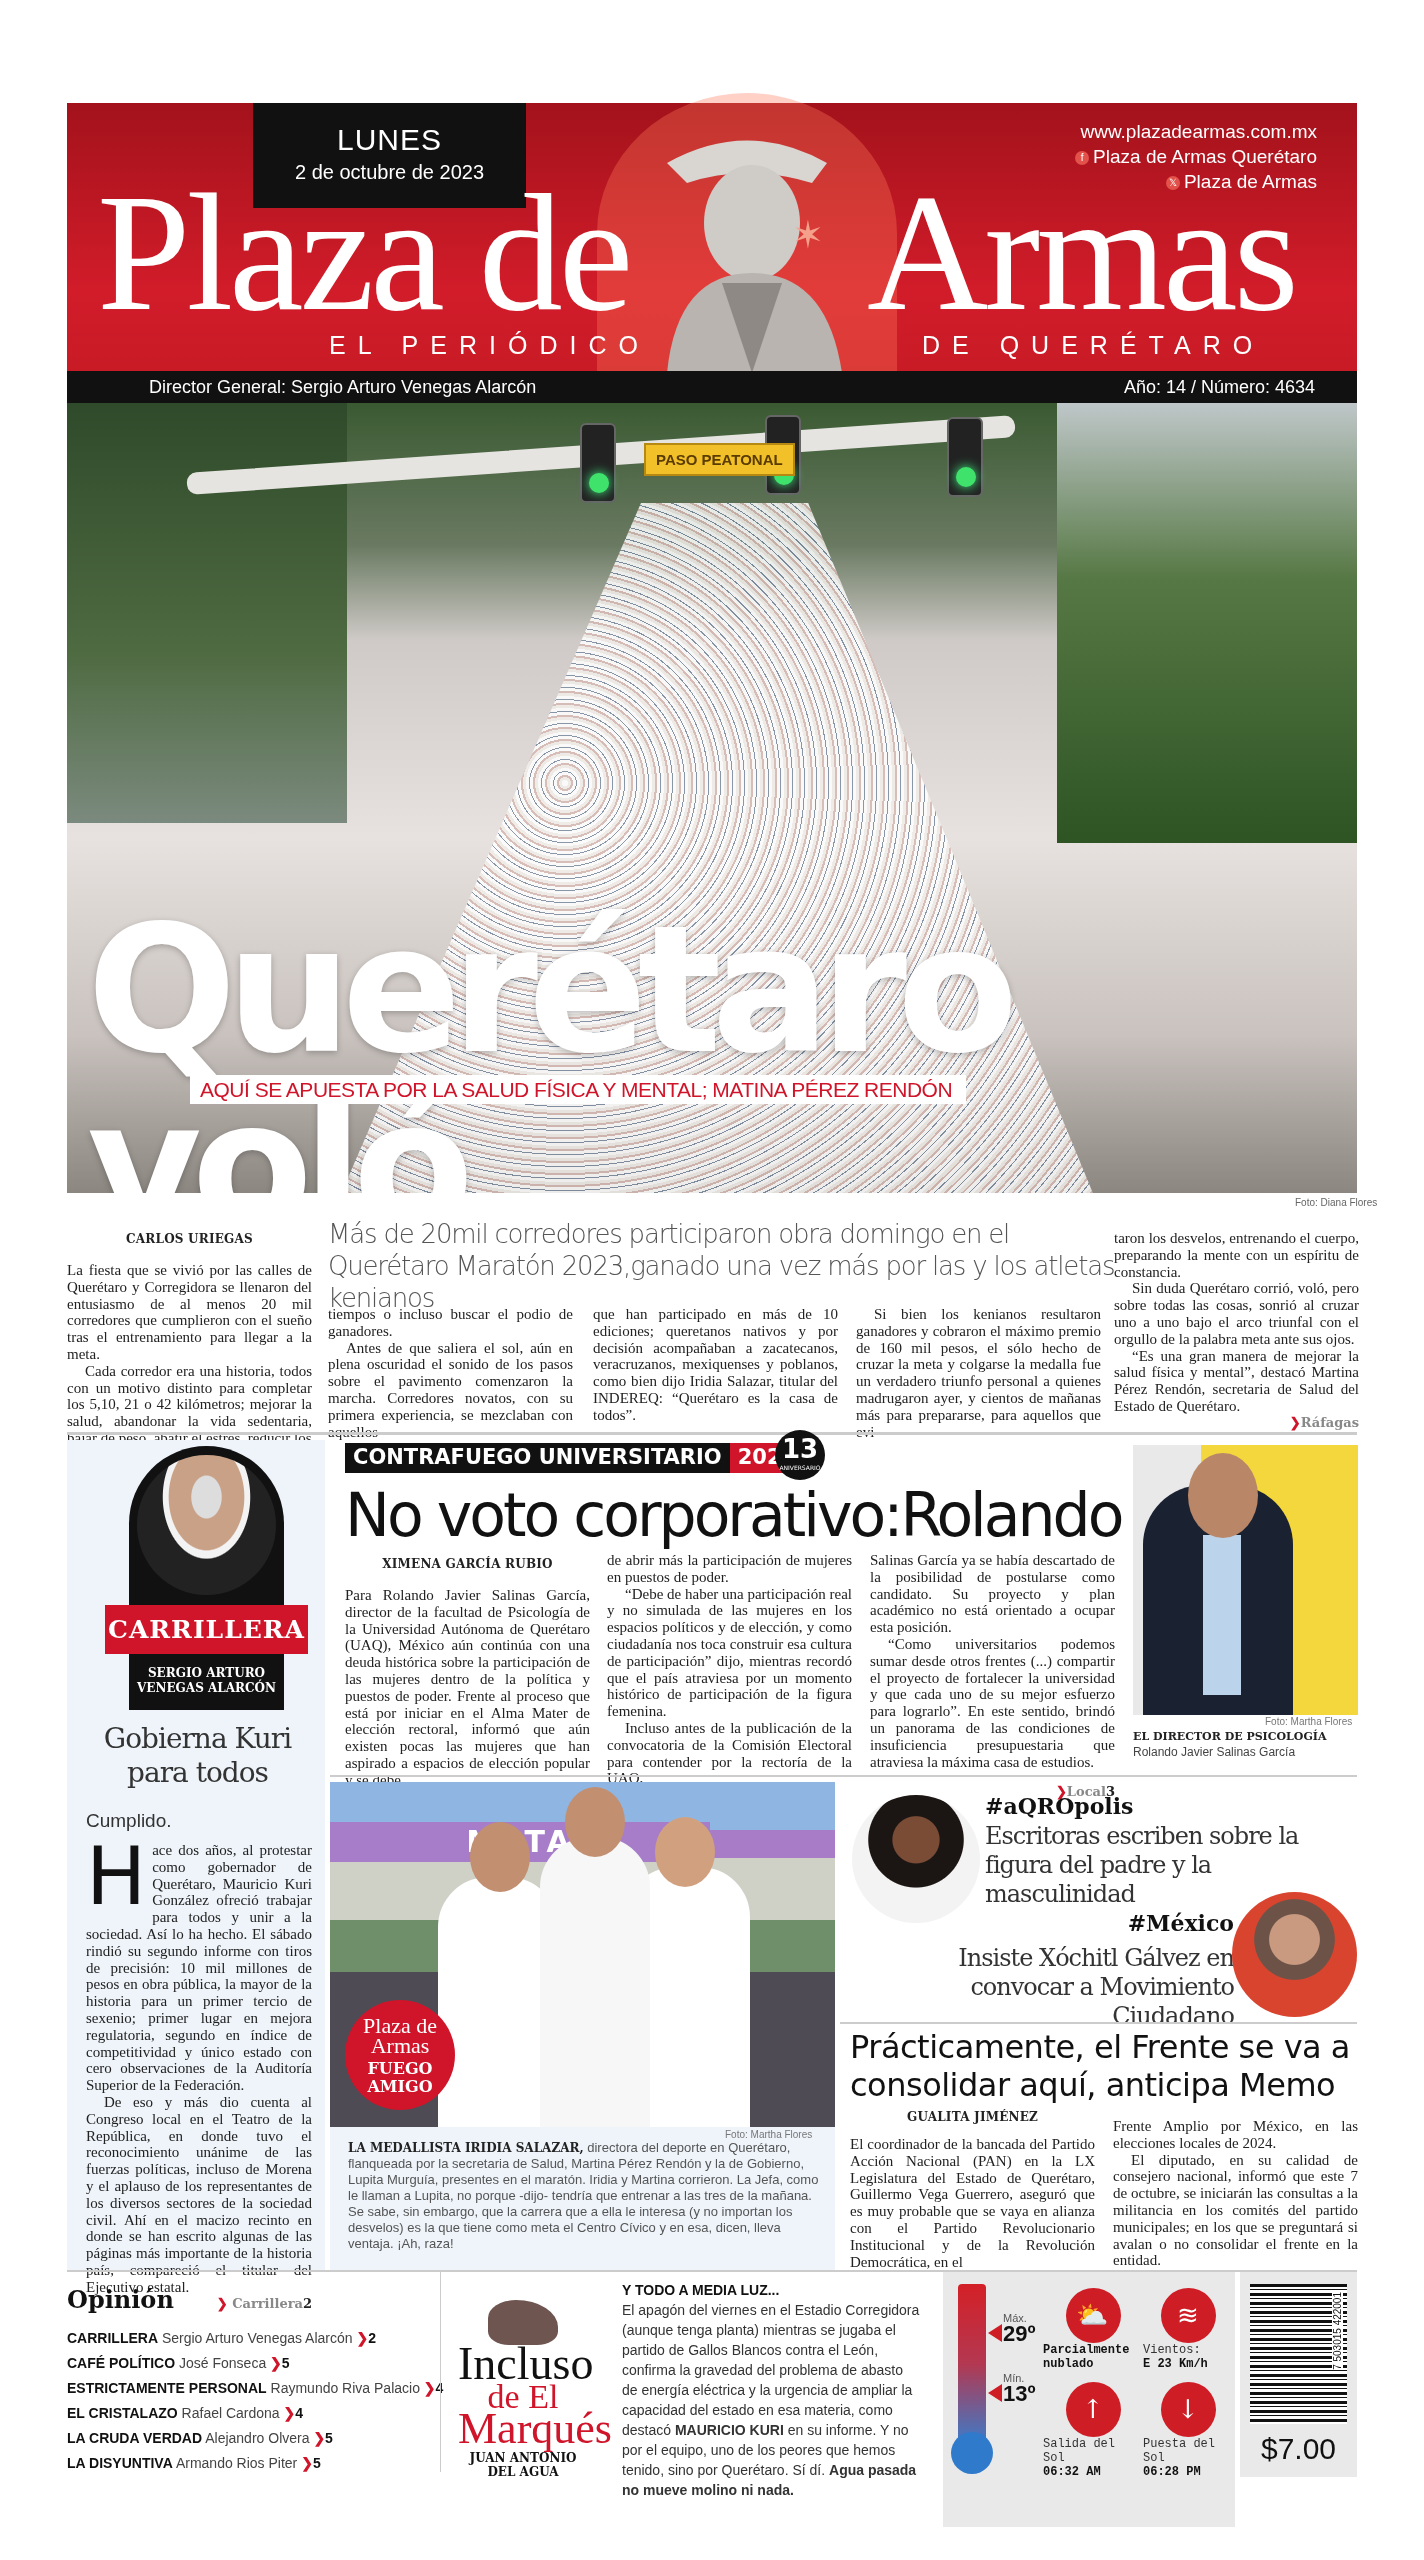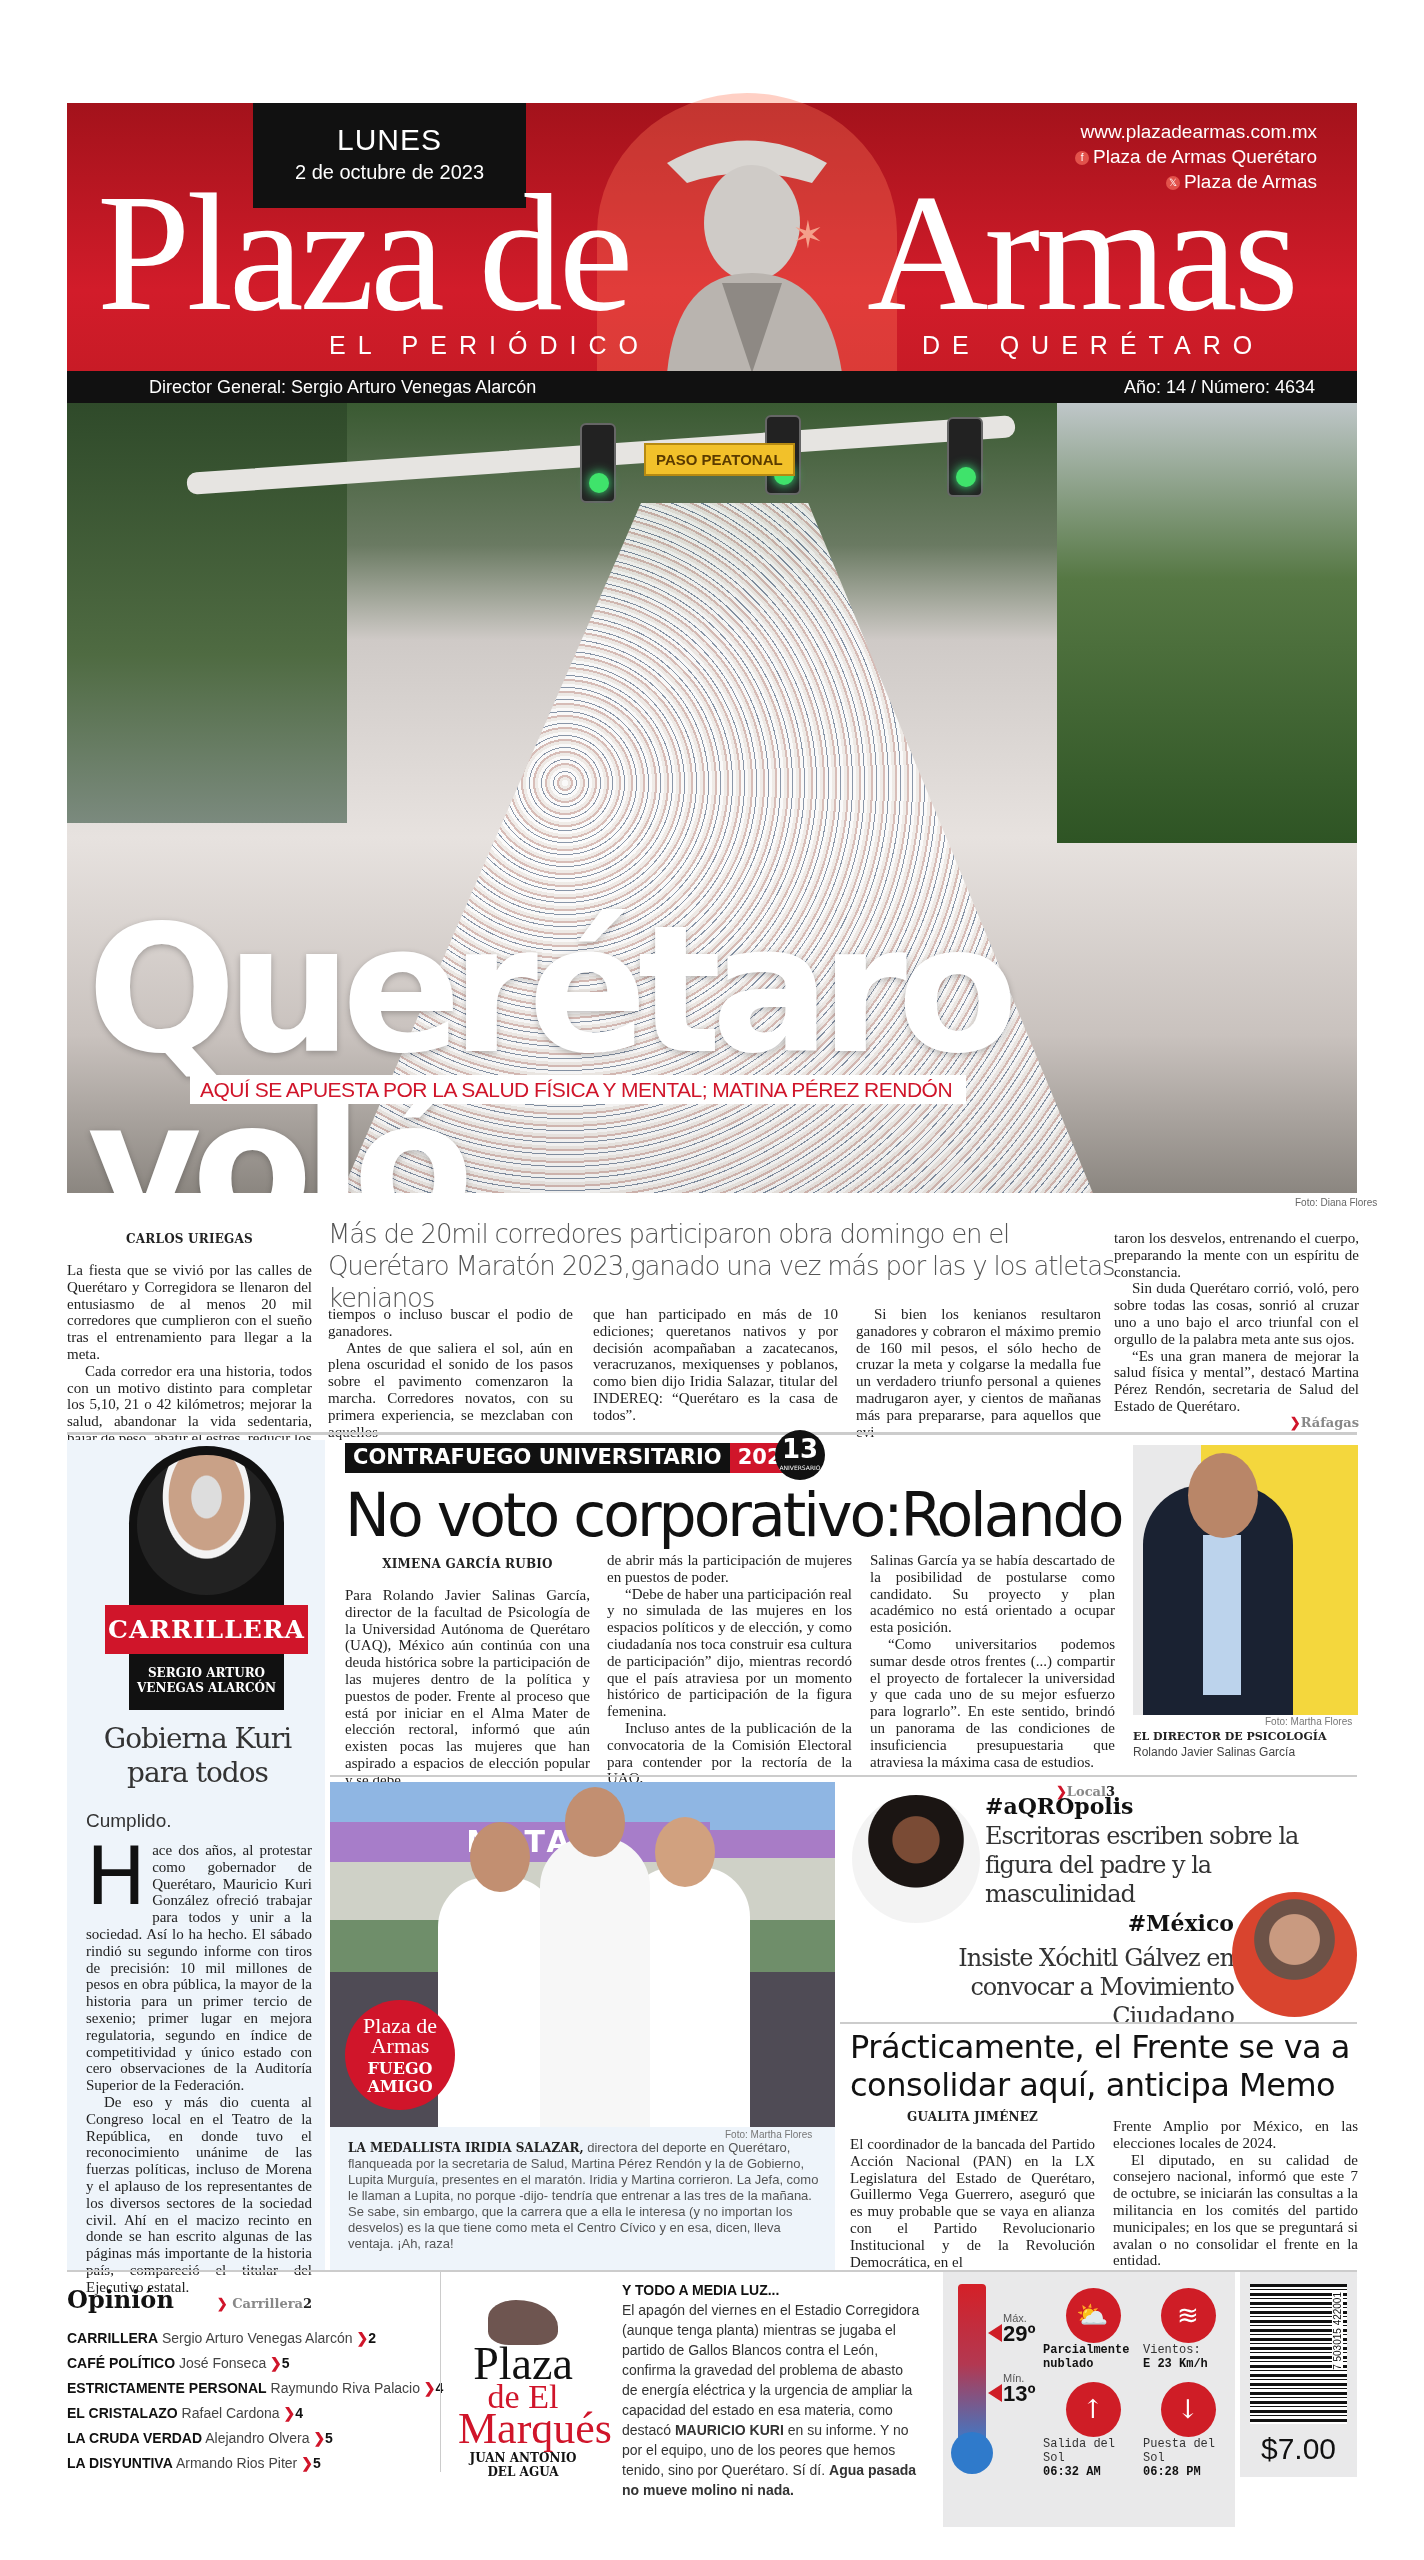--- a/index.html
+++ b/index.html
@@ -297,21 +297,21 @@
   <div><b>CAFÉ POLÍTICO</b> <span>José Fonseca</span> <span class="arr">❯</span><span class="pg">5</span></div>
   <div><b>ESTRICTAMENTE PERSONAL</b> <span>Raymundo Riva Palacio</span> <span class="arr">❯</span><span class="pg">4</span></div>
   <div><b>EL CRISTALAZO</b> <span>Rafael Cardona</span> <span class="arr">❯</span><span class="pg">4</span></div>
   <div><b>LA CRUDA VERDAD</b> <span>Alejandro Olvera</span> <span class="arr">❯</span><span class="pg">5</span></div>
   <div><b>LA DISYUNTIVA</b> <span>Armando Rios Piter</span> <span class="arr">❯</span><span class="pg">5</span></div>
 </div>
 <div class="abs" style="left:440px;top:2272px;width:1px;height:200px;background:#ccc"></div>
 
 <div id="fm-logo" class="abs">
   <div id="fm-bull"></div>
-  <div id="fm-f">Plaza</div>
+  <div id="fm-f">Incluso</div>
   <div id="fm-de">de El</div>
   <div id="fm-m">Marqués</div>
   <div id="fm-author">JUAN ANTONIO DEL AGUA</div>
 </div>
 <div id="fm-text" class="abs">
   <div class="t">Y TODO A MEDIA LUZ...</div>
   <span>El apagón del viernes en el Estadio Corregidora (aunque tenga planta) mientras se jugaba el partido de Gallos Blancos contra el León, confirma la gravedad del problema de abasto de energía eléctrica y la urgencia de ampliar la capacidad del estado en esa materia, como destacó </span><b>MAURICIO KURI</b><span> en su informe. Y no por el equipo, uno de los peores que hemos tenido, sino por Querétaro. Sí dí. </span><b>Agua pasada no mueve molino ni nada.</b>
 </div>
 
 <div id="weather" class="abs">

